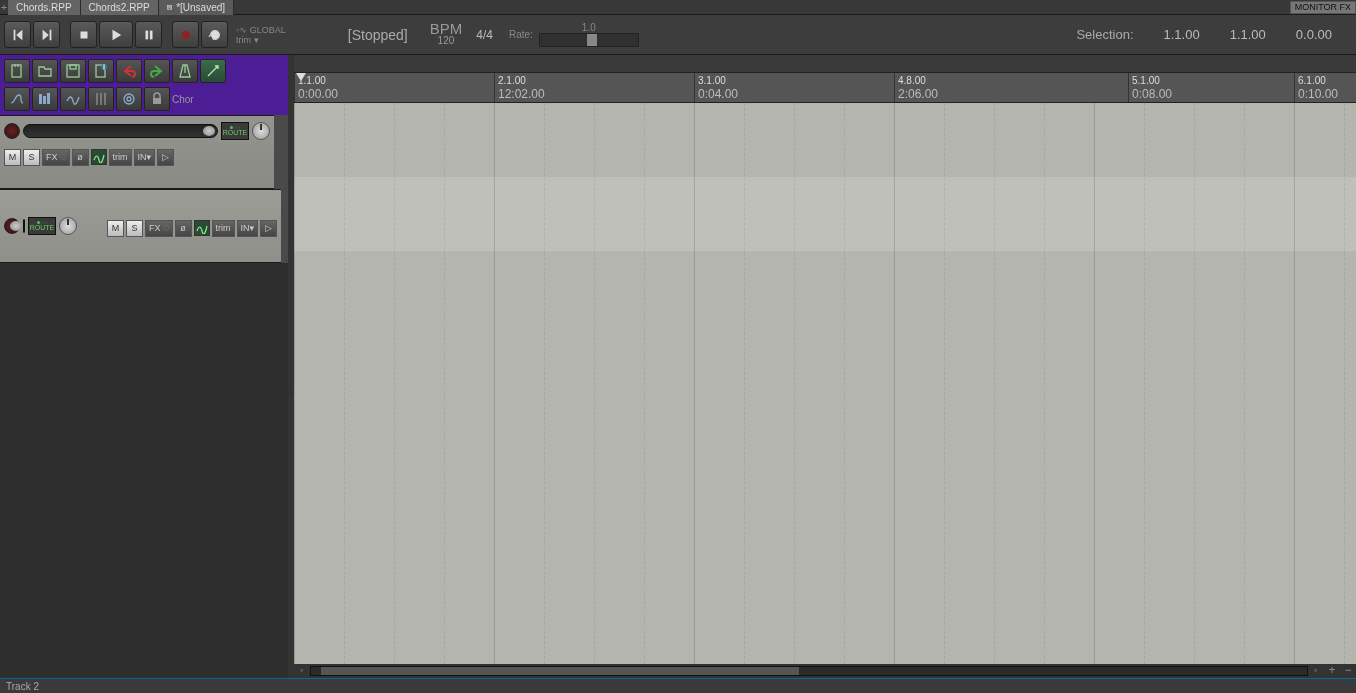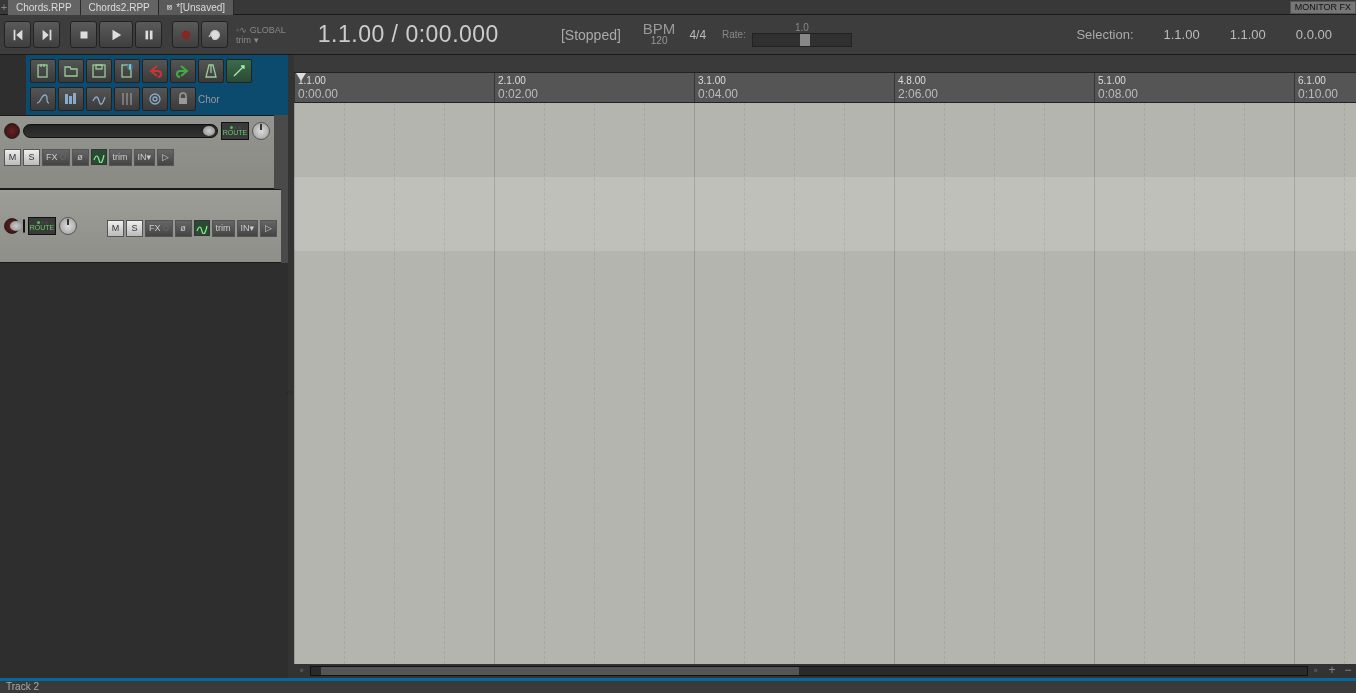--- a/index.html
+++ b/index.html
@@ -34,21 +34,21 @@
 .sel { margin-left:auto; display:flex; align-items:center; gap:30px; font-size:13px; color:#bbb; padding-right:20px;}
 .sel .lbl{color:#aaa;}
 
 
 .main { display:flex; height:calc(693px - 15px - 40px - 15px);}
 .left { width:288px; background:#2e2e2e; display:flex; flex-direction:column;}
 .splitter { width:6px; background:#333; cursor:col-resize;}
 .right { flex:1; background:#333; display:flex; flex-direction:column;}
 
 
-.toolbar { display:flex; flex-wrap:wrap; gap:2px; padding:4px; background:#0c4a6e;margin-left:26px;}
+.toolbar { display:flex; flex-wrap:wrap; gap:2px; padding:4px; background:#4c1d95;}
 .toolbar .tb { width:26px; height:24px; background:linear-gradient(#555,#3a3a3a); border:1px solid #222; border-radius:2px; display:flex; align-items:center; justify-content:center; cursor:pointer;}
 .toolbar .tb.active{background:linear-gradient(#3b6b4b,#2a4a35);}
 .toolbar .tb svg{width:16px;height:16px;}
 .toolbar .tb.red svg{stroke:#c33;fill:none;}
 .toolbar .label{display:flex;align-items:center;font-size:10px;color:#999;}
 .toolbar .break{width:100%;height:0;}
 
 
 .tcp { border-top:1px solid #1a1a1a; border-bottom:1px solid #1a1a1a; background:linear-gradient(#959590,#8a8a85); padding:4px; position:relative; height:74px;}
 .tcp.sel { background:linear-gradient(#9d9d98,#8f8f8a);}
@@ -83,21 +83,21 @@
 .arrange .vline.beat{border-left:1px dashed rgba(0,0,0,.08);}
 .arrange .trackbg{position:absolute;left:0;right:0;height:74px;}
 .arrange .trackbg.t2{background:rgba(255,255,255,.15);}
 .cursor-icon{position:absolute;left:-4px;color:#222;font-size:11px;pointer-events:none;}
 .hscroll{height:14px;background:#333;display:flex;align-items:center;}
 .hscroll .track{flex:1;height:10px;background:#2a2a2a;border:1px solid #111;position:relative;}
 .hscroll .thumb{position:absolute;left:1%;width:48%;top:0;bottom:0;background:#555;}
 .hscroll .zbtn{width:16px;height:14px;color:#888;text-align:center;line-height:12px;cursor:pointer;font-size:12px;}
 
 
-.status{height:15px;background:#3a3a3a;border-top:3px solid #0369a1;display:flex;align-items:flex-start;padding:0 6px;font-size:10px;color:#aaa;}
+.status{height:15px;background:#3a3a3a;border-top:1px solid #0369a1;display:flex;align-items:center;padding:0 6px;font-size:10px;color:#aaa;}
 </style>
 </head>
 <body>
 
 <div class="tabbar">
   <div class="add">+</div>
   <div class="tab">
       <span>Chords.RPP</span>
     </div>
   <div class="tab">
@@ -153,21 +153,20 @@
   <div class="global-auto">
     <div class="row">
         <span>◦∿</span>
         <span>GLOBAL</span>
       </div>
     <div class="row">
         <span>trim</span>
         <span>▾</span>
       </div>
   </div>
-  <div class="timecode">1.1.00 / 0:00.000</div>
   <div class="stopped">[Stopped]</div>
   <div class="bpmbox">
     <div class="lbl">BPM</div>
     <div>120</div>
   </div>
   <div class="sigbox">4/4</div>
   <div class="ratebox">
     <span>Rate:</span>
     <div style="text-align:center;">
       <div>1.0</div>
@@ -362,31 +361,31 @@
   <div class="right">
     <div class="overview"></div>
     <div class="ruler">
       <div class="playhead"></div>
     <div class="mark" style="left: 0px;">
           <span class="bar">1.1.00</span>
           <span class="time">0:00.00</span>
         </div>
         <div class="mark" style="left: 200px;">
           <span class="bar">2.1.00</span>
-          <span class="time">0:02.00</span>
+          <span class="time">12:02.00</span>
         </div>
         <div class="mark" style="left: 400px;">
           <span class="bar">3.1.00</span>
           <span class="time">0:04.00</span>
         </div>
         <div class="mark" style="left: 600px;">
           <span class="bar">4.8.00</span>
           <span class="time">2:06.00</span>
         </div>
-        <div class="mark" style="left: 800px;">
+        <div class="mark" style="left: 834px;">
           <span class="bar">5.1.00</span>
           <span class="time">0:08.00</span>
         </div>
         <div class="mark" style="left: 1000px;">
           <span class="bar">6.1.00</span>
           <span class="time">0:10.00</span>
         </div>
       </div>
     <div class="arrange">
       <div class="trackbg" style="top:0;"></div>

